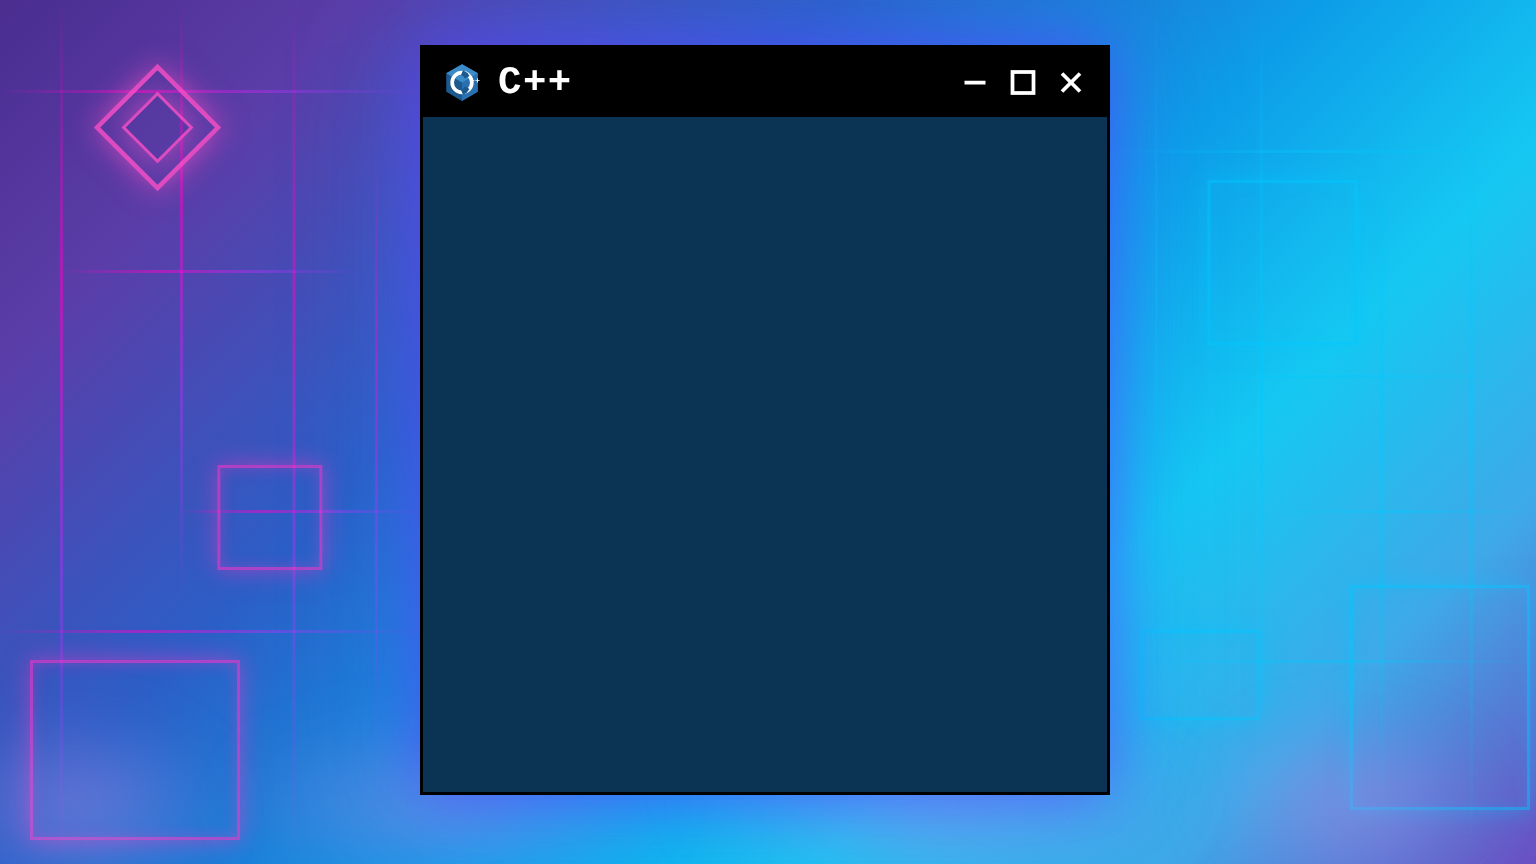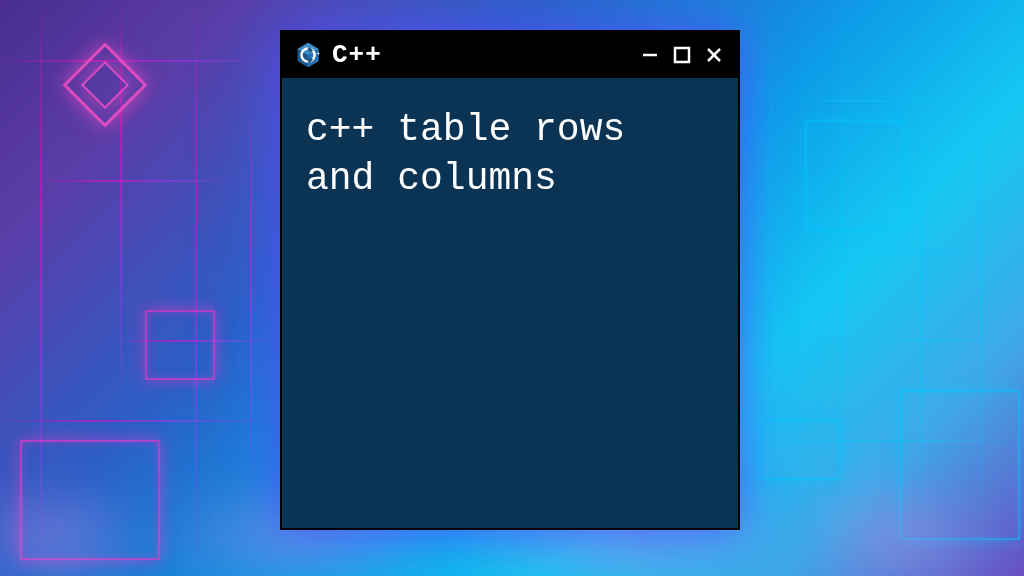--- a/index.html
+++ b/index.html
@@ -199,14 +199,13 @@
           </svg>
       </div>
       <div class="control-btn">
         <svg width="18" height="18" viewBox="0 0 18 18">
             <line x1="3" y1="3" x2="15" y2="15" stroke="#fff" stroke-width="2.5"></line>
             <line x1="15" y1="3" x2="3" y2="15" stroke="#fff" stroke-width="2.5"></line>
           </svg>
       </div>
     </div>
   </div>
-  <div class="content">c++ table rows and columns</div>
 </div>
 
 </body></html>

